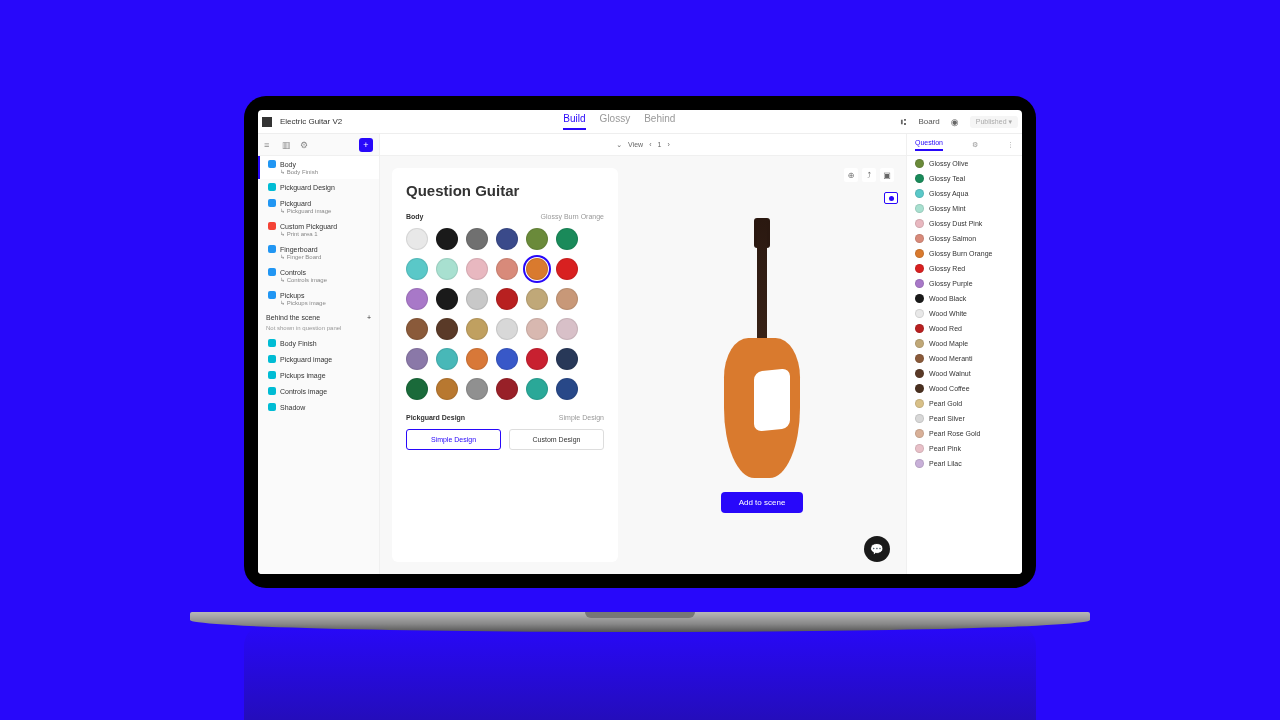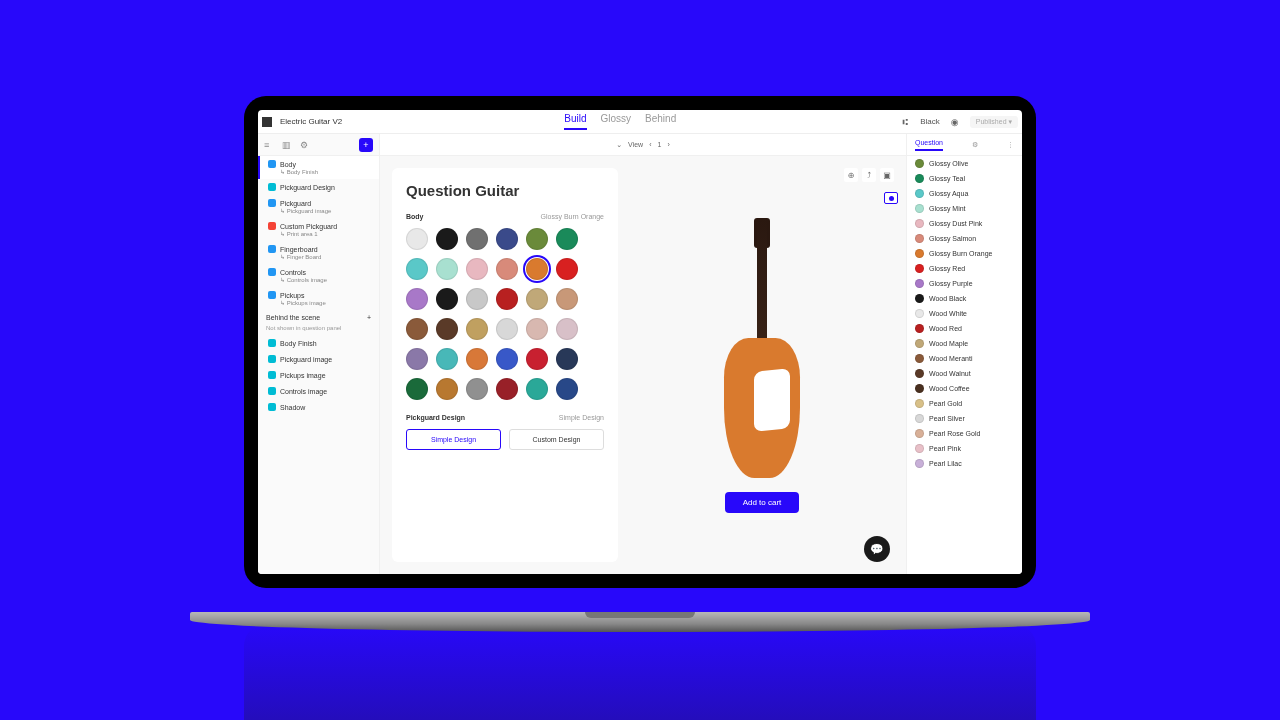--- a/index.html
+++ b/index.html
@@ -86,21 +86,21 @@
 <div class="topbar">
   <div class="logo-sq"></div>
   <div class="proj">Electric Guitar V2</div>
   <div class="top-center">
     <span class="act">Build</span>
     <span>Glossy</span>
     <span>Behind</span>
   </div>
   <div class="top-right">
     <span class="iconbtn">⑆</span>
-    <span>Black</span>
+    <span>Board</span>
     <span class="iconbtn">◉</span>
     <span class="pub"><span>Published</span> ▾</span>
   </div>
 </div>
 
 <div class="main">
   <div class="sidebar">
     <div class="sb-tools">
       <span class="ic">≡</span>
       <span class="ic">▥</span>
@@ -265,21 +265,21 @@
         <div class="side-tab">
                   <div class="d"></div>
                 </div>
         <div class="guitar">
           <div class="ghead"></div>
                   <div class="gneck"></div>
           <div class="gbody">
                     <div class="gpick"></div>
                   </div>
         </div>
-        <div class="cart">Add to cart</div>
+        <div class="cart">Add to scene</div>
       </div>
       <div class="fab">💬</div>
     </div>
   </div>
 
   <div class="rpanel">
     <div class="rp-head">
       <span class="q">Question</span>
       <span style="color:#999">⚙</span>
       <span style="color:#999">⋮</span>

